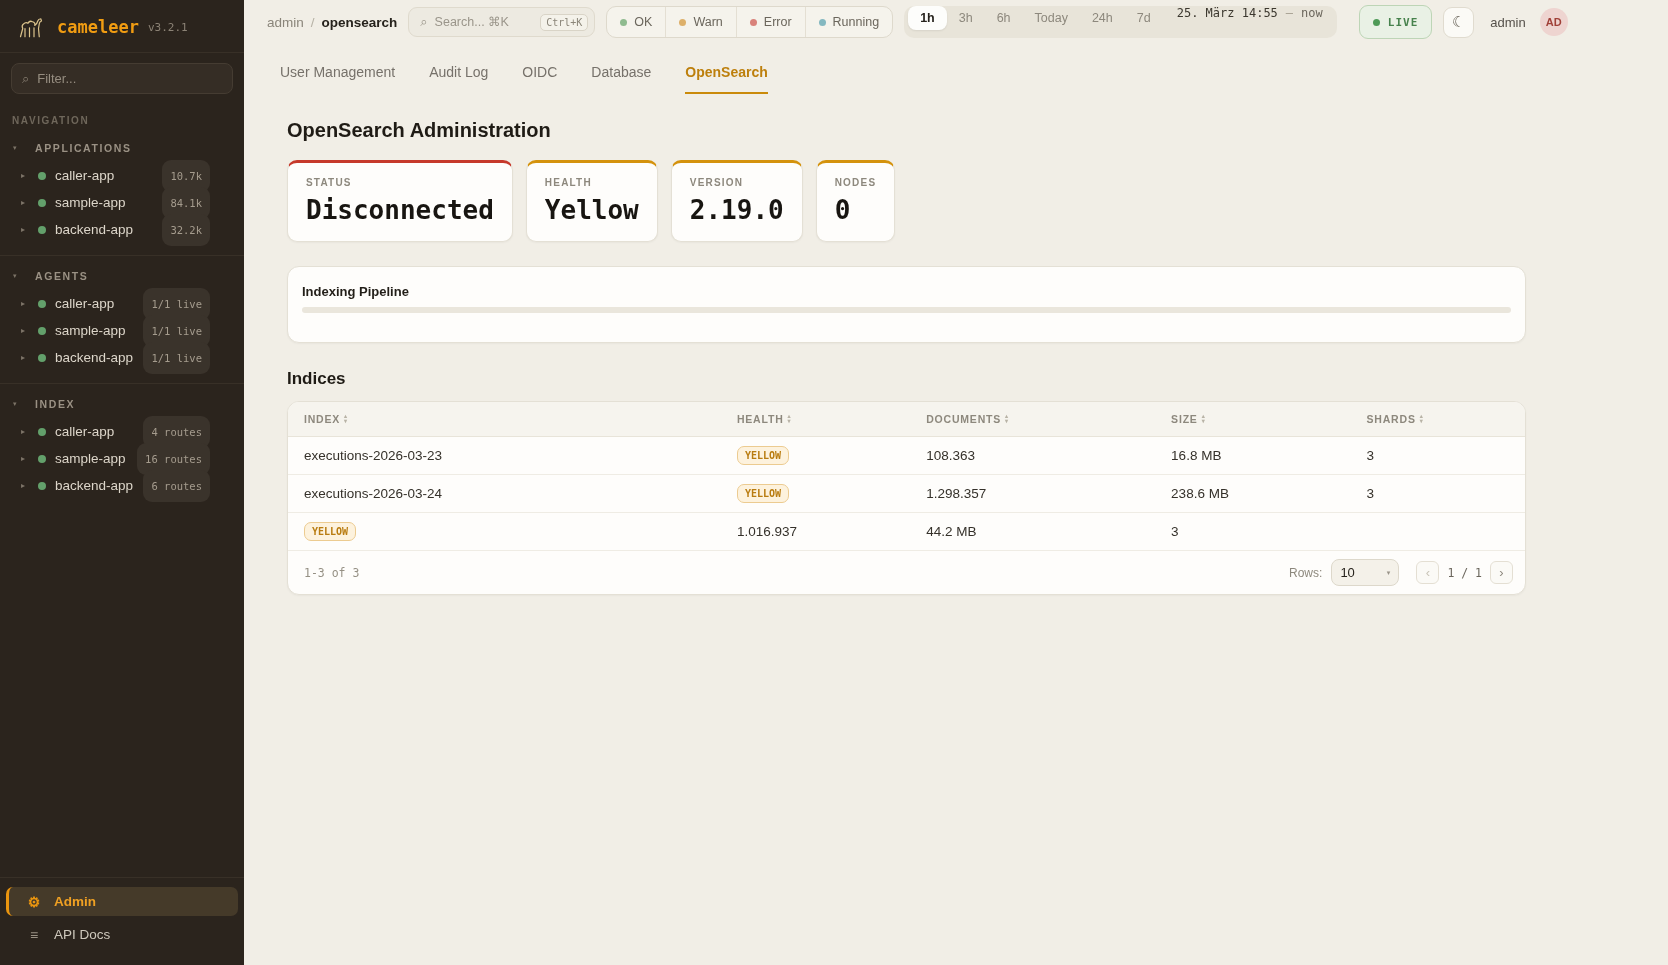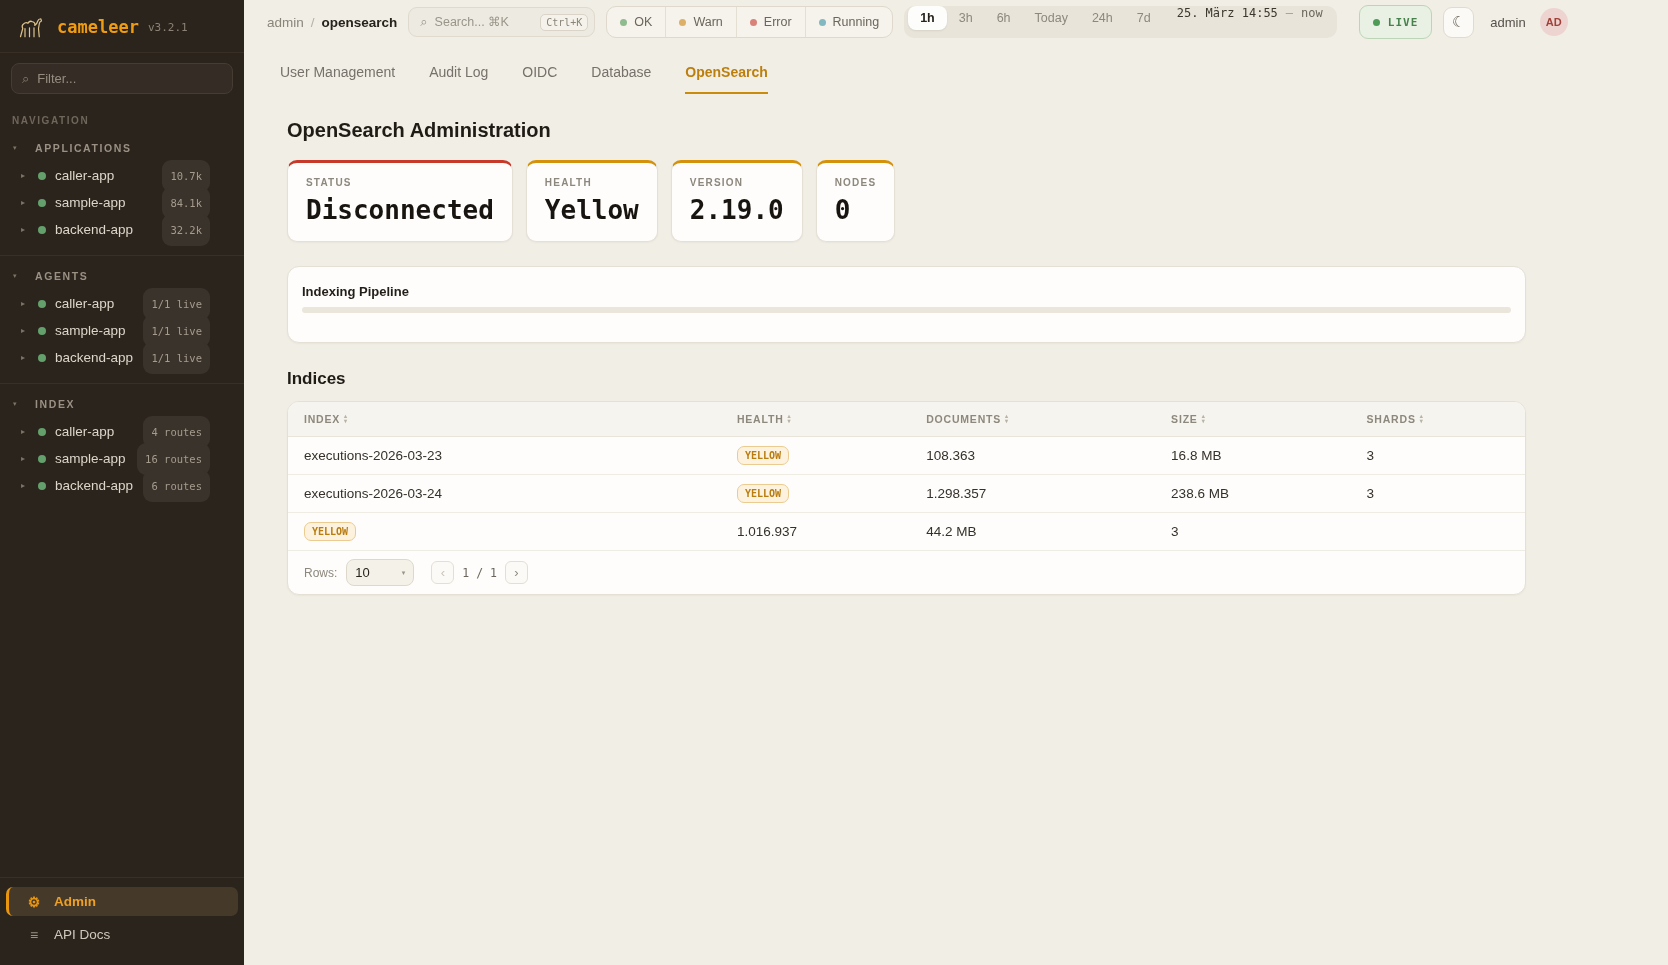--- a/index.html
+++ b/index.html
@@ -465,20 +465,21 @@
           <div class="td">3</div>
         </div>
         <div class="tr row">
           <div class="td"><span class="badge-yellow">YELLOW</span></div>
           <div class="td">1.016.937</div>
           <div class="td">44.2 MB</div>
           <div class="td">3</div>
         </div>
 
         <div class="tfoot">
+          <span class="range-text">1-3 of 3</span>
           <span class="rows-label">Rows:</span>
           <div class="rows-select">
             <span class="val">10</span>
             <span class="caret">▾</span>
           </div>
           <div class="pager">
             <div class="page-btn disabled">‹</div>
             <span class="page-ind">1 / 1</span>
             <div class="page-btn">›</div>
           </div>

